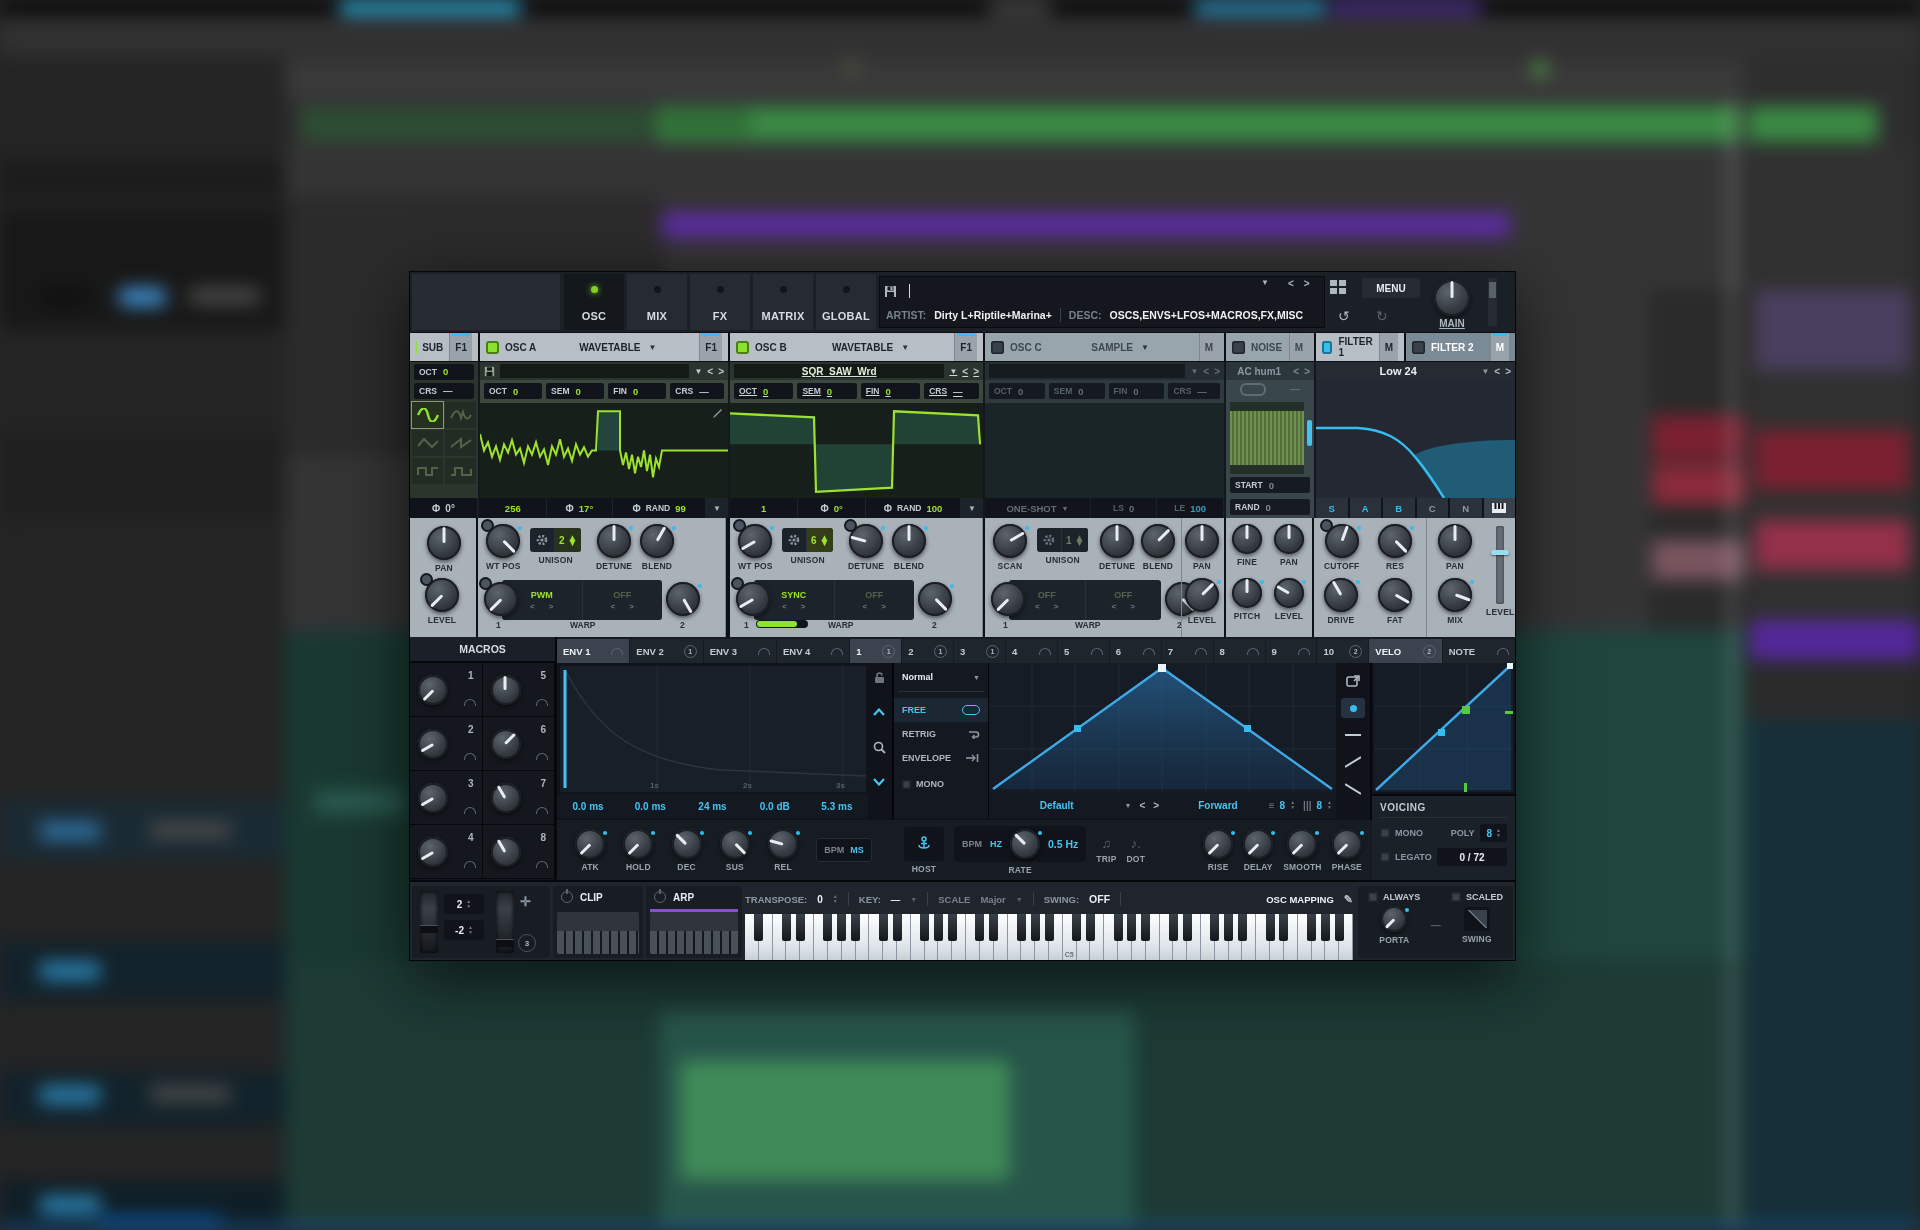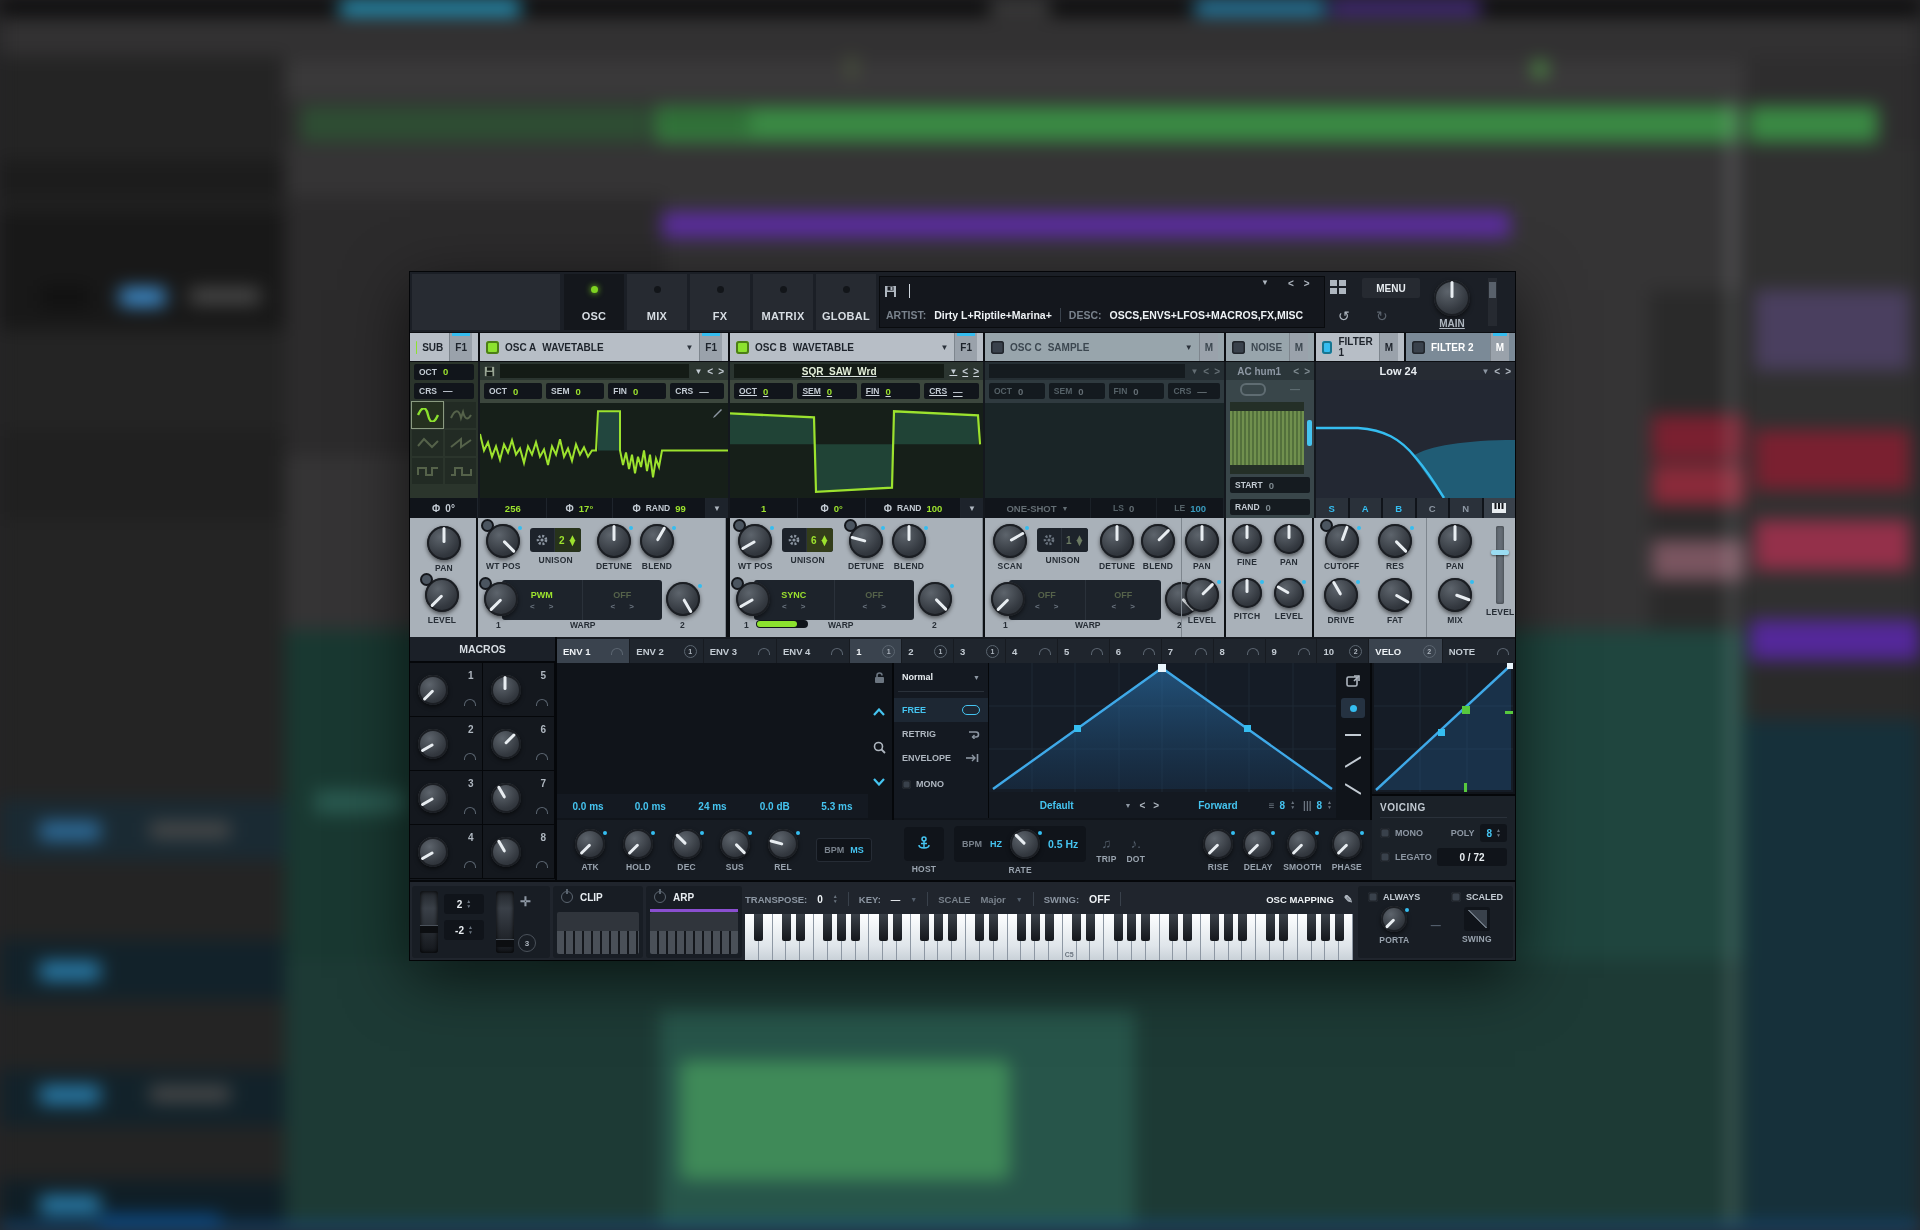--- a/index.html
+++ b/index.html
@@ -50,21 +50,21 @@
   .oscrow{position:absolute;left:0;top:60px;width:1105px;height:30px;background:#0c0e12;display:flex;gap:2px;}
   .ohead{height:28px;margin-top:1px;background:#b7bec6;display:flex;align-items:center;gap:6px;padding:0 6px;box-sizing:border-box;color:#1d232b;font-weight:bold;font-size:10px;position:relative;}
   .ohead.mut{background:#98a5ac;color:#3c4750;}
   .ohead.sel{background:#7b8a97;color:#fff;}
   .cb{width:13px;height:13px;border-radius:3px;background:#39414b;box-shadow:inset 0 0 0 1.5px #20252b;}
   .cb.g{background:#8ce22e;box-shadow:inset 0 0 0 2px #4c7d17;}
   .cb.c{background:#35bdf0;box-shadow:inset 0 0 0 2px #19758f;}
   .fbtn{margin-left:auto;background:#9aa2ab;border-left:1px solid #7e868e;align-self:stretch;display:flex;align-items:center;padding:0 5px;font-weight:bold;position:relative;}
   .fbtn::before{content:"";position:absolute;top:0;left:2px;right:2px;height:3px;background:#35bdf0;}
   .fbtn.noc::before{display:none;}
-  .dd{display:flex;align-items:center;justify-content:space-between;gap:8px;flex:1;}
+  .dd{display:flex;align-items:center;justify-content:center;gap:8px;flex:1;}
   .arr{font-size:8px;color:#2a313a;}
   
   .obody{position:absolute;top:90px;height:156px;box-sizing:border-box;}
   .row-sel{height:18px;background:#2b3530;display:flex;align-items:center;gap:5px;padding:0 4px;color:#dfe6d8;font-weight:bold;}
   .namefield{flex:1;height:14px;background:#141b16;display:flex;align-items:center;justify-content:center;color:#e4efda;font-weight:bold;font-size:10px;}
   .vrow{height:22px;display:flex;align-items:center;gap:4px;padding:0 4px;}
   .vbox{background:#11151b;height:16px;border-radius:2px;display:flex;align-items:center;gap:6px;padding:0 5px;font-weight:bold;}
   .vbox b{color:#c3cbd3;font-size:8.5px;}
   .vbox span{color:#9ce22e;font-size:9.5px;}
   .mut .vbox b{color:#6b7a80;}
@@ -1042,20 +1042,32 @@
         </div>
     <div class="mtab env">
           <span>NOTE</span>
           <span class="arch"></span>
         </div>
   </div>
 
   <div class="modarea">
 
     <div class="envpanel">
+      <div class="envdisp">
+        <svg width="100%" height="100%" viewBox="0 0 306 126" preserveAspectRatio="none">
+          <line x1="97" y1="0" x2="97" y2="126" stroke="#232b37" stroke-width="1"></line>
+          <line x1="190" y1="0" x2="190" y2="126" stroke="#232b37" stroke-width="1"></line>
+          <line x1="283" y1="0" x2="283" y2="126" stroke="#232b37" stroke-width="1"></line>
+          <path d="M6,6 C40,70 80,95 160,104 L306,110" stroke="#2b3542" stroke-width="1.5" fill="none"></path>
+          <line x1="5" y1="4" x2="5" y2="122" stroke="#45c4f0" stroke-width="3"></line>
+        </svg>
+        <span class="gridlab" style="left:90px;">1s</span>
+        <span class="gridlab" style="left:183px;">2s</span>
+        <span class="gridlab" style="left:276px;">3s</span>
+      </div>
       <div class="envtools">
         <svg width="11" height="12" viewBox="0 0 11 12">
               <rect x="1" y="5" width="9" height="6" rx="1" fill="#6b7580"></rect>
               <path d="M3,5 V3.5 A2.5,2.5 0 0 1 8,3.5" stroke="#6b7580" stroke-width="1.6" fill="none"></path>
             </svg>
         <svg width="12" height="8" viewBox="0 0 12 8">
               <path d="M1,7 L6,1.5 L11,7" stroke="#45c4f0" stroke-width="2.2" fill="none"></path>
             </svg>
         <svg width="13" height="13" viewBox="0 0 13 13">
               <circle cx="5.5" cy="5.5" r="4" stroke="#aeb6bf" stroke-width="1.6" fill="none"></circle>

